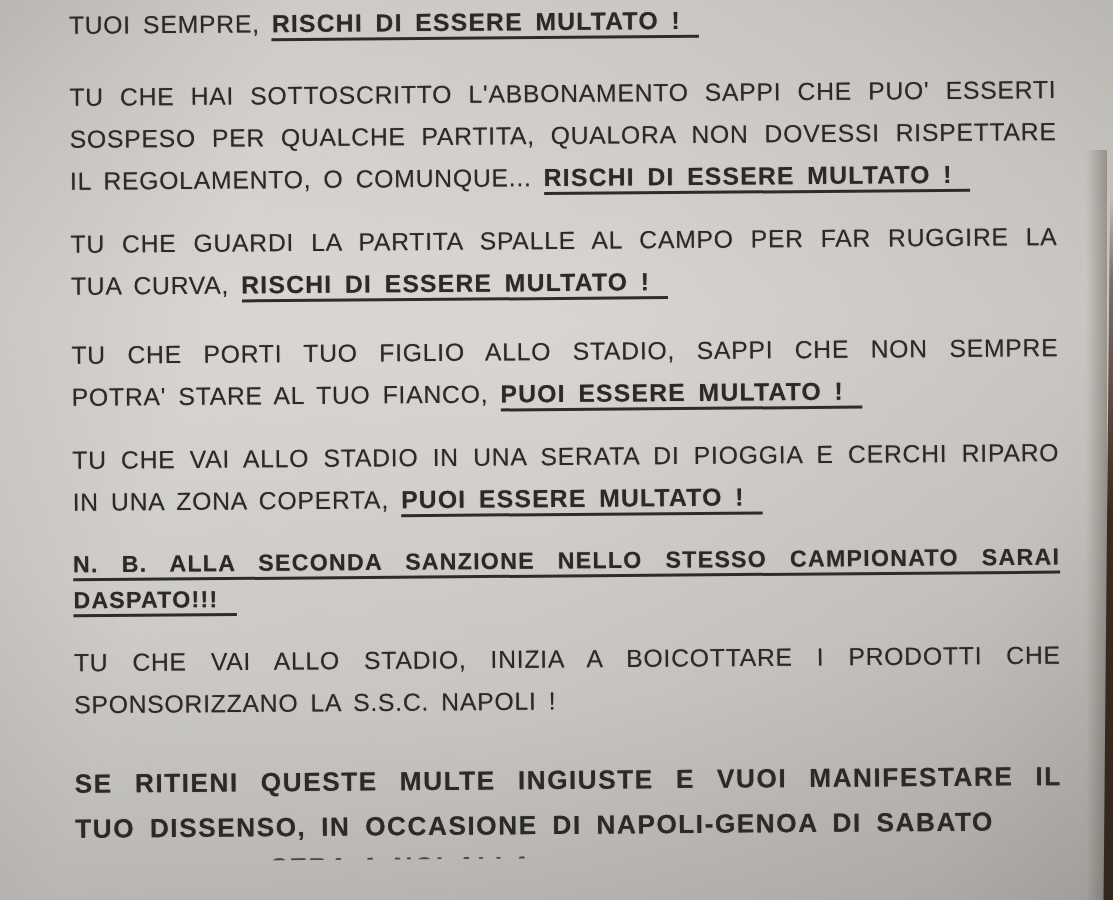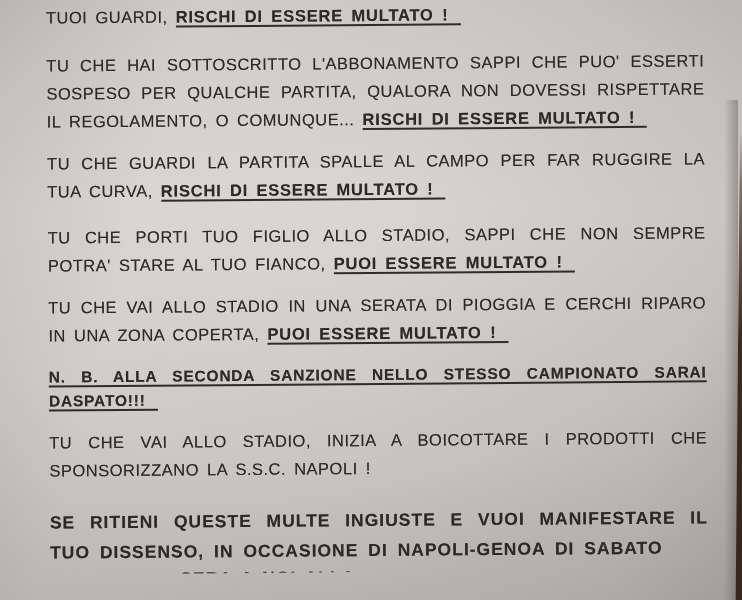--- a/index.html
+++ b/index.html
@@ -102,21 +102,21 @@
     opacity: 0.8;
   }
 </style>
 </head>
 <body>
 
 <div class="photo">
 
   <div class="content">
 
-    <p class="p1"><span>TUOI GUARDI, </span><span class="bu">RISCHI DI ESSERE MULTATO !</span></p>
+    <p class="p1"><span>TUOI SEMPRE, </span><span class="bu">RISCHI DI ESSERE MULTATO !</span></p>
 
     <p class="p2"><span>TU CHE HAI SOTTOSCRITTO L'ABBONAMENTO SAPPI CHE PUO' ESSERTI SOSPESO PER QUALCHE PARTITA, QUALORA NON DOVESSI RISPETTARE IL REGOLAMENTO, O COMUNQUE... </span><span class="bu">RISCHI DI ESSERE MULTATO !</span></p>
 
     <p class="p3"><span>TU CHE GUARDI LA PARTITA SPALLE AL CAMPO PER FAR RUGGIRE LA TUA CURVA, </span><span class="bu">RISCHI DI ESSERE MULTATO !</span></p>
 
     <p class="p4"><span>TU CHE PORTI TUO FIGLIO ALLO STADIO, SAPPI CHE NON SEMPRE POTRA' STARE AL TUO FIANCO, </span><span class="bu">PUOI ESSERE MULTATO !</span></p>
 
     <p class="p5"><span>TU CHE VAI ALLO STADIO IN UNA SERATA DI PIOGGIA E CERCHI RIPARO IN UNA ZONA COPERTA, </span><span class="bu">PUOI ESSERE MULTATO !</span></p>
 
     <p class="p6"><span class="bu">N. B. ALLA SECONDA SANZIONE NELLO STESSO CAMPIONATO SARAI DASPATO!!!</span></p>

